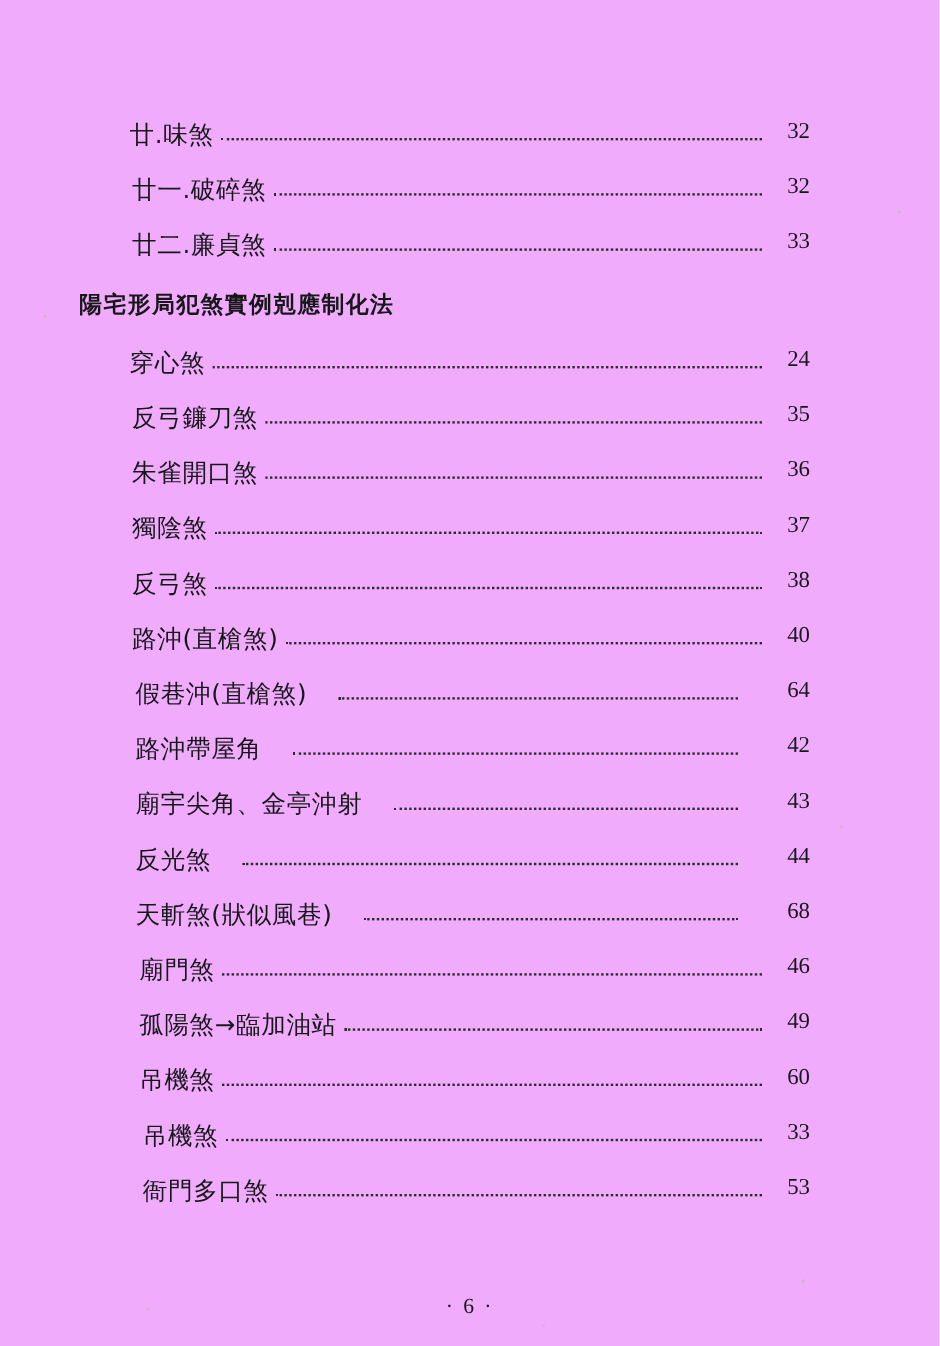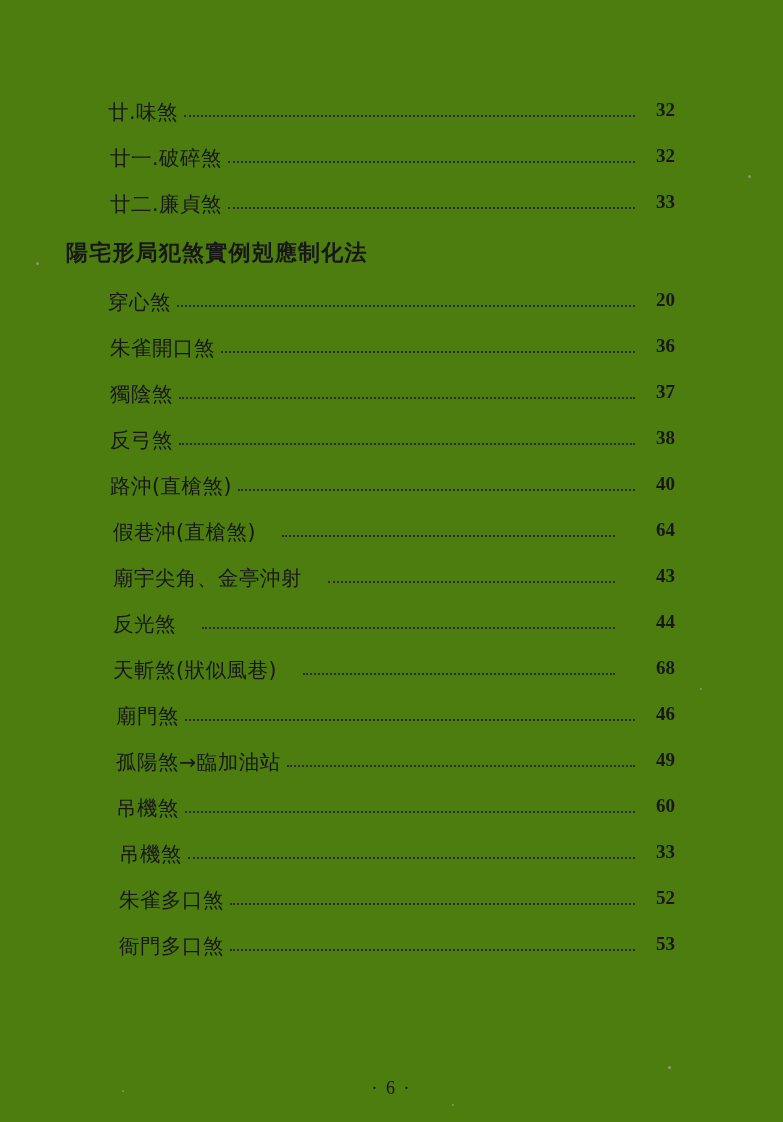--- a/index.html
+++ b/index.html
@@ -12,21 +12,21 @@
     height: 1122px;
     font-family: "DejaVu Sans", sans-serif;
     color: #17171a;
     position: relative;
     overflow: hidden;
   }
   .page {
     position: relative;
     width: 783px;
     height: 1122px;
-    background: #4d7c0f;
+    background: #f0abfc;
   }
   
   .speck {
     position: absolute;
     background: #b9b6ad;
     border-radius: 50%;
     opacity: .55;
   }
   .toc {
     position: absolute;
@@ -63,33 +63,32 @@
     right: 0;
     bottom: 1px;
     border-bottom: 2.5px dotted #2b2b2d;
   }
   .entry .pageno {
     font-family: "Liberation Serif", serif;
     font-size: 19px;
     width: 34px;
     text-align: right;
     padding-bottom: 3px;
-    font-weight: bold;
   }
   .entry.no-leader .leader::before {
     border-bottom: none;
   }
   .section-head {
     padding-left: 66px;
     height: 52px;
     display: flex;
     align-items: flex-end;
   }
   .section-head .label {
-    font-size: 22px;
+    font-size: 19px;
     font-weight: bold;
     letter-spacing: 1.2px;
     line-height: 1;
     padding-bottom: 4px;
   }
   .folio {
     position: absolute;
     left: 0;
     right: 0;
     top: 1078px;
@@ -136,23 +135,28 @@
       <span class="pageno">33</span>
     </div>
 
     <div class="section-head">
       <span class="label">陽宅形局犯煞實例剋應制化法</span>
     </div>
 
     <div class="entry">
       <span class="label">穿心煞</span>
       <span class="leader"></span>
-      <span class="pageno">20</span>
-    </div>
-
+      <span class="pageno">24</span>
+    </div>
+
+    <div class="entry j1">
+      <span class="label">反弓鐮刀煞</span>
+      <span class="leader"></span>
+      <span class="pageno">35</span>
+    </div>
 
     <div class="entry j1">
       <span class="label">朱雀開口煞</span>
       <span class="leader"></span>
       <span class="pageno">36</span>
     </div>
 
     <div class="entry j1">
       <span class="label">獨陰煞</span>
       <span class="leader"></span>
@@ -170,20 +174,25 @@
       <span class="leader"></span>
       <span class="pageno">40</span>
     </div>
 
     <div class="entry j2">
       <span class="label">假巷沖(直槍煞)</span>
       <span class="leader"></span>
       <span class="pageno">64</span>
     </div>
 
+    <div class="entry j2">
+      <span class="label">路沖帶屋角</span>
+      <span class="leader"></span>
+      <span class="pageno">42</span>
+    </div>
 
     <div class="entry j2">
       <span class="label">廟宇尖角、金亭沖射</span>
       <span class="leader"></span>
       <span class="pageno">43</span>
     </div>
 
     <div class="entry j2">
       <span class="label">反光煞</span>
       <span class="leader"></span>
@@ -214,25 +223,20 @@
       <span class="leader"></span>
       <span class="pageno">60</span>
     </div>
 
     <div class="entry j4">
       <span class="label">吊機煞</span>
       <span class="leader"></span>
       <span class="pageno">33</span>
     </div>
 
-    <div class="entry j4">
-      <span class="label">朱雀多口煞</span>
-      <span class="leader"></span>
-      <span class="pageno">52</span>
-    </div>
 
     <div class="entry j4">
       <span class="label">衙門多口煞</span>
       <span class="leader"></span>
       <span class="pageno">53</span>
     </div>
 
   </div>
 
   <div class="folio">· 6 ·</div>

